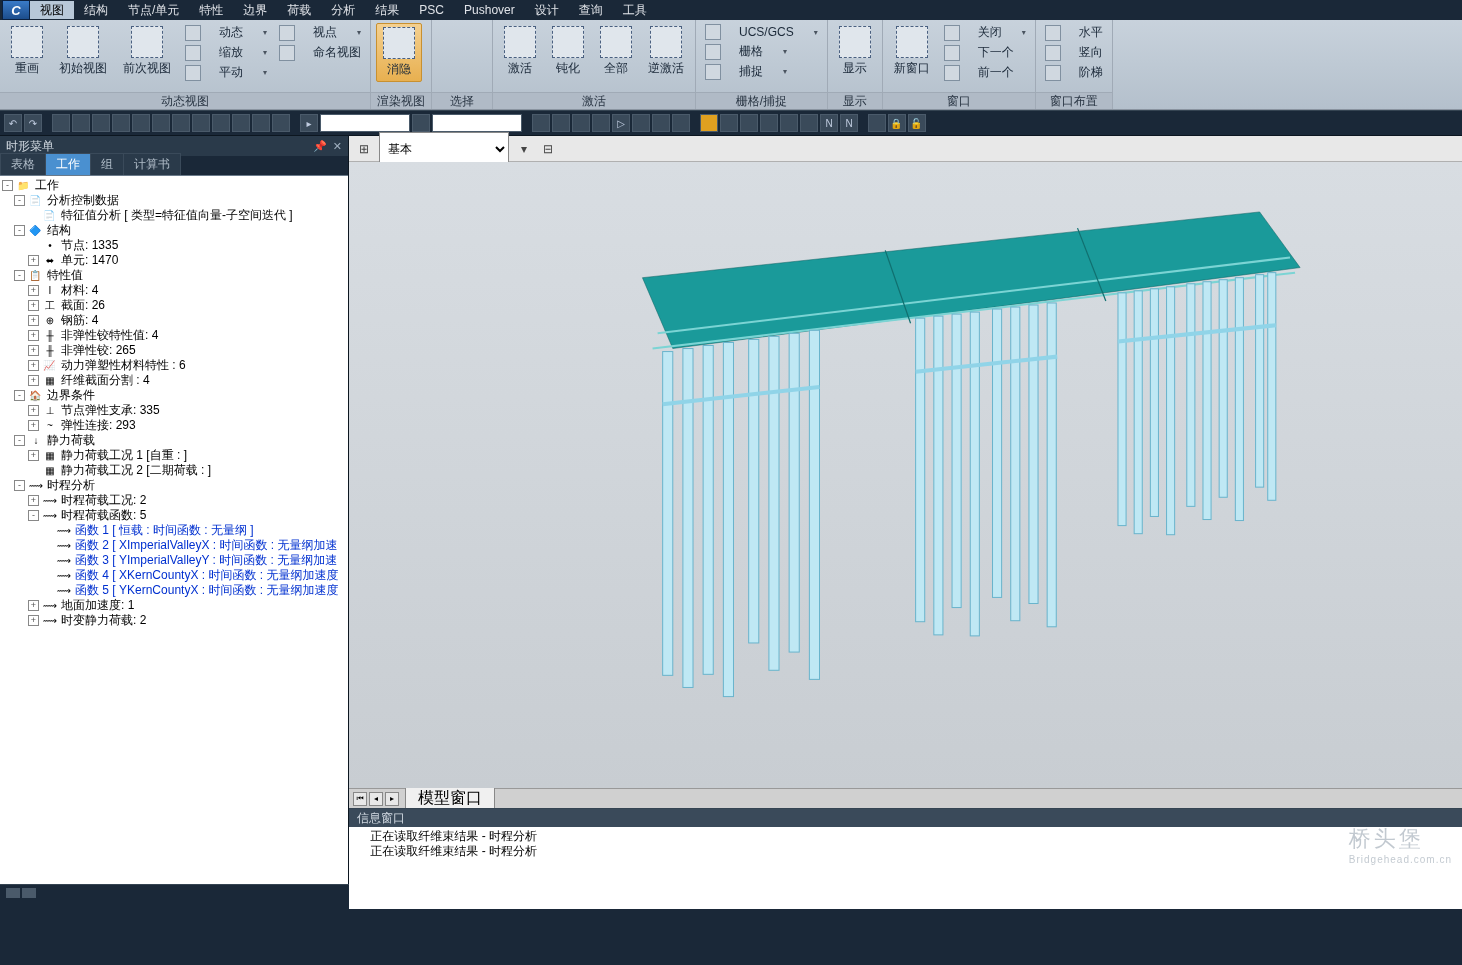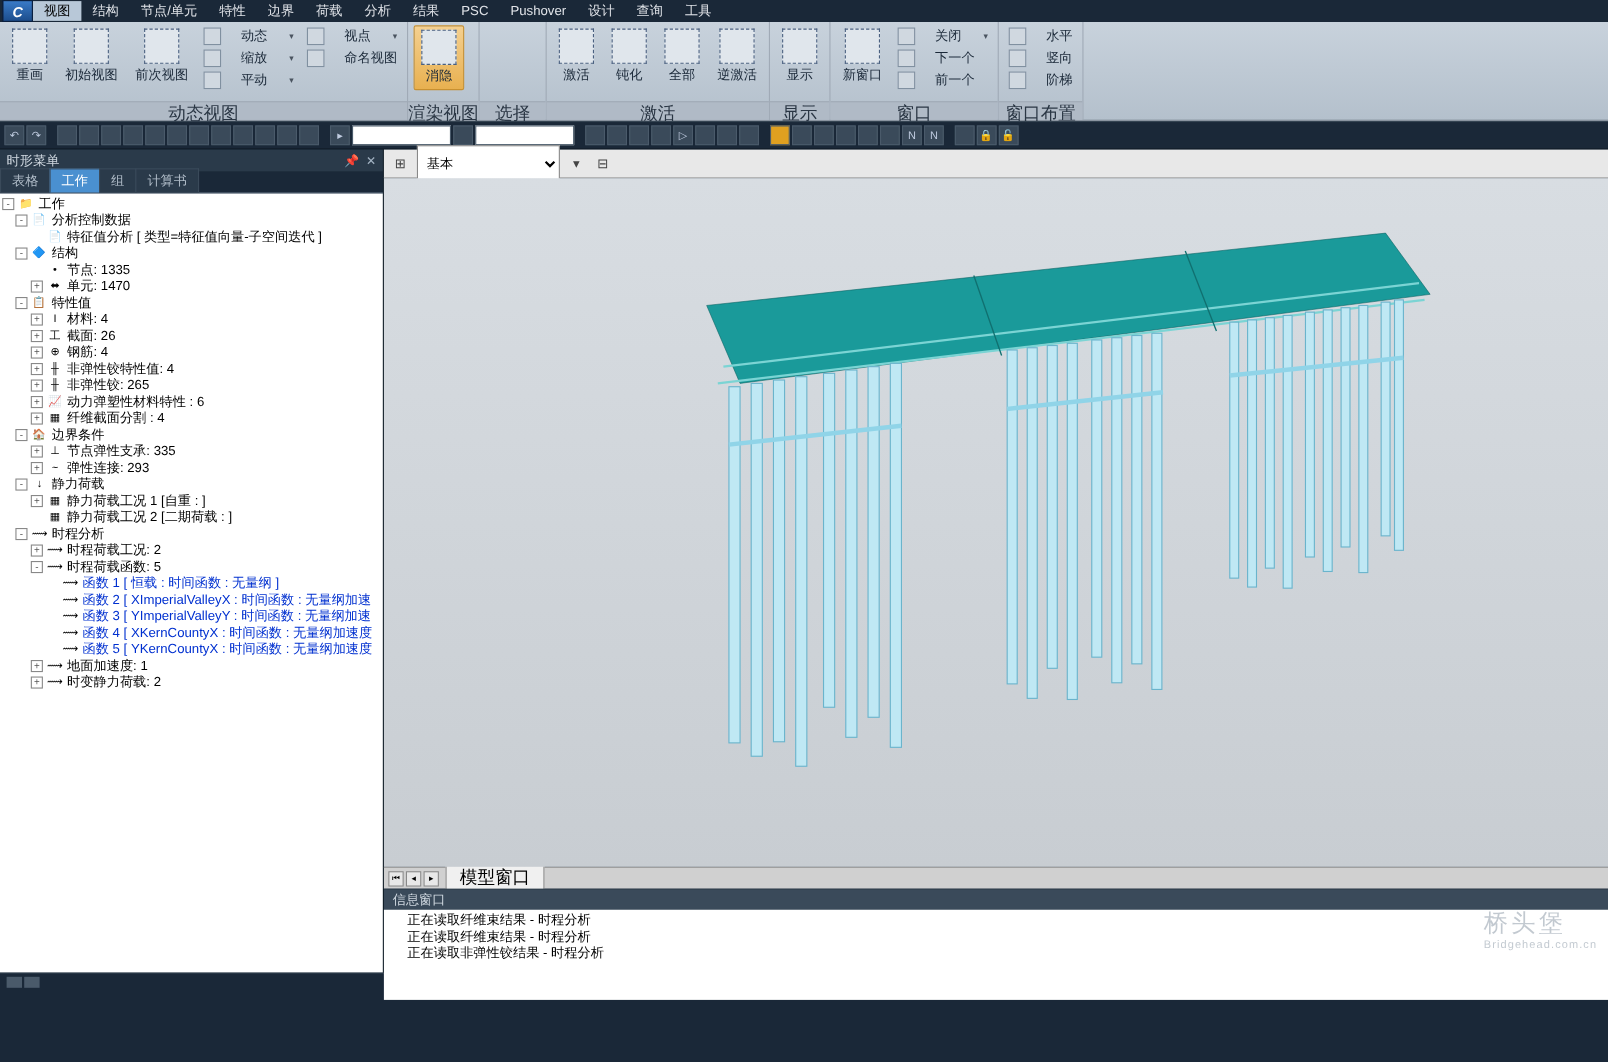--- a/index.html
+++ b/index.html
@@ -8,21 +8,21 @@
 
 .menubar { height: 20px; background: #1a2838; display: flex; align-items: center; padding-left: 2px; }
 .app-icon { width: 28px; height: 20px; background: linear-gradient(#3a7bc8,#1c4d8c); border: 1px solid #0a2040; display: flex; align-items: center; justify-content: center; color: #fff; font-weight: bold; font-style: italic; font-size: 13px; }
 .menu-item { padding: 2px 10px; color: #e0e3e8; cursor: pointer; font-size: 12px; }
 .menu-item.active { background: #b8c8d8; color: #000; }
 
 
 .ribbon { height: 90px; background: linear-gradient(#c8d2dc,#b4c0cc); border-bottom: 1px solid #8a94a0; display: flex; }
 .ribbon-group { border-right: 1px solid #a0aab6; display: flex; flex-direction: column; }
 .ribbon-content { flex: 1; display: flex; align-items: flex-start; padding: 3px 5px; gap: 4px; }
-.ribbon-label { height: 17px; background: #b0bac6; text-align: center; font-size: 16px; color: #2a3644; border-top: 1px solid #a0aab6; }
+.ribbon-label { height: 17px; background: #b0bac6; text-align: center; font-size: 12px; color: #2a3644; border-top: 1px solid #a0aab6; }
 .big-btn { display: flex; flex-direction: column; align-items: center; gap: 2px; padding: 3px 6px; cursor: pointer; }
 .big-btn .icn { width: 32px; height: 32px; border: 1px dashed #4a6080; background: #e0e6ec; position: relative; }
 .big-btn .lbl { font-size: 12px; color: #1a2838; }
 .small-btn-col { display: flex; flex-direction: column; gap: 1px; }
 .small-btn { display: flex; align-items: center; gap: 18px; padding: 1px 4px; cursor: pointer; font-size: 12px; color: #1a2838; }
 .small-btn .sicn { width: 16px; height: 16px; background: #d0d8e0; border: 1px solid #8090a0; }
 .dd-arrow::after { content: "▾"; font-size: 8px; color: #4a5460; margin-left: 2px; }
 .ribbon-group.active .big-btn { background: linear-gradient(#f4d090,#e8b050); border: 1px solid #c89030; border-radius: 2px; }
 
 
@@ -170,20 +170,39 @@
         <div class="big-btn">
           <div class="icn"></div>
           <div class="lbl">全部</div>
         </div>
         <div class="big-btn">
           <div class="icn"></div>
           <div class="lbl">逆激活</div>
         </div>
       </div>
       <div class="ribbon-label">激活</div>
+    </div>
+    <div class="ribbon-group">
+      <div class="ribbon-content">
+        <div class="small-btn-col">
+          <div class="small-btn dd-arrow">
+            <span class="sicn"></span>
+            <span>UCS/GCS</span>
+          </div>
+          <div class="small-btn dd-arrow">
+            <span class="sicn"></span>
+            <span>栅格</span>
+          </div>
+          <div class="small-btn dd-arrow">
+            <span class="sicn"></span>
+            <span>捕捉</span>
+          </div>
+        </div>
+      </div>
+      <div class="ribbon-label">栅格/捕捉</div>
     </div>
     <div class="ribbon-group">
       <div class="ribbon-content">
         <div class="big-btn">
           <div class="icn"></div>
           <div class="lbl">显示</div>
         </div>
       </div>
       <div class="ribbon-label">显示</div>
     </div>
@@ -514,21 +533,20 @@
         <span>◂</span>
         <span>▸</span>
       </span>
       <span class="vtab">模型窗口</span>
     </div>
     <div class="msg-panel">
       <div class="msg-title">信息窗口</div>
       <div class="msg-body" id="msg-body">
           <div>    正在读取纤维束结果 - 时程分析</div>
           <div>    正在读取纤维束结果 - 时程分析</div>
-          <div>    正在读取非弹性铰结果 - 时程分析</div>
         </div>
     </div>
   </div>
 </div>
 
 <div class="statusbar">
   <span class="sb-btn"></span>
   <span class="sb-btn"></span>
 </div>
 

